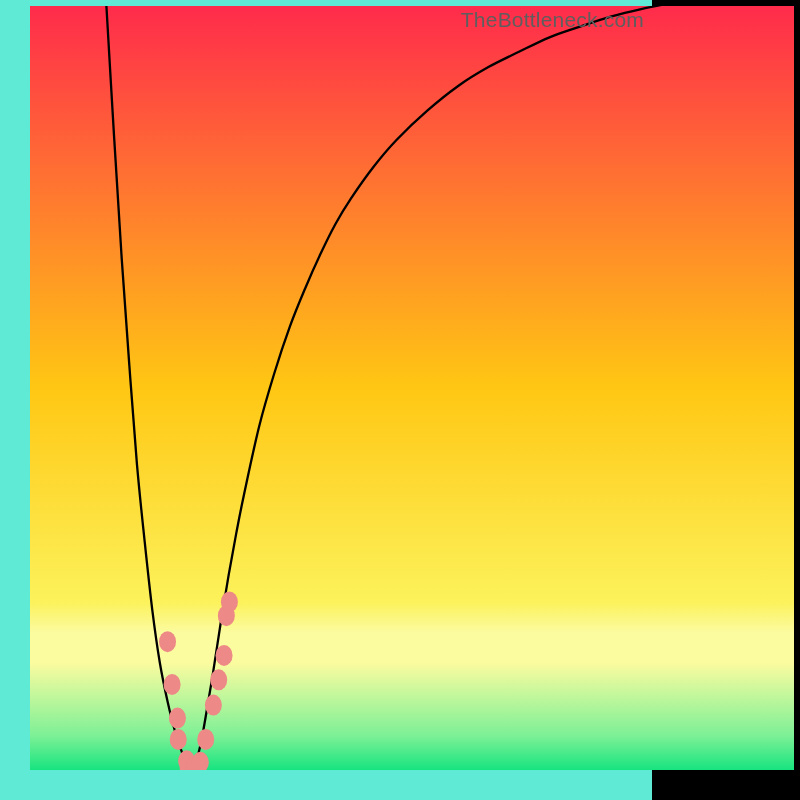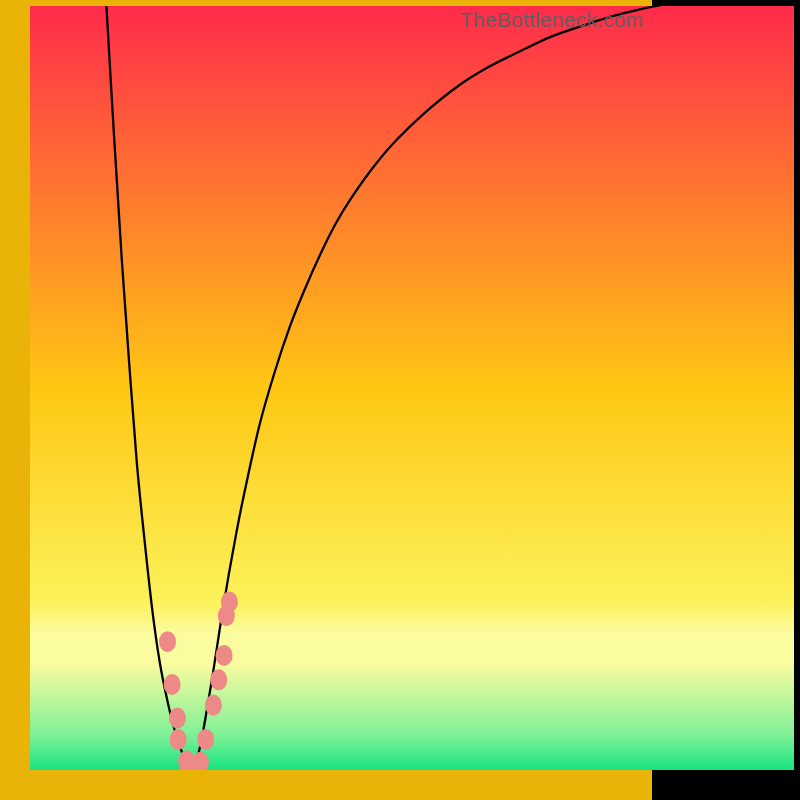--- a/index.html
+++ b/index.html
@@ -8,21 +8,21 @@
     width: 800px;
     height: 800px;
     overflow: hidden;
     background: #000;
     font-family: Arial, Helvetica, sans-serif;
   }
   .frame {
     position: absolute;
     left: 0; top: 0;
     width: 652px; height: 800px;
-    background: #eab308;
+    background: #5eead4;
   }
   .plot {
     position: absolute;
     left: 30px;
     top: 6px;
     width: 764px;
     height: 764px;
     overflow: hidden;
   }
   .plot svg {

